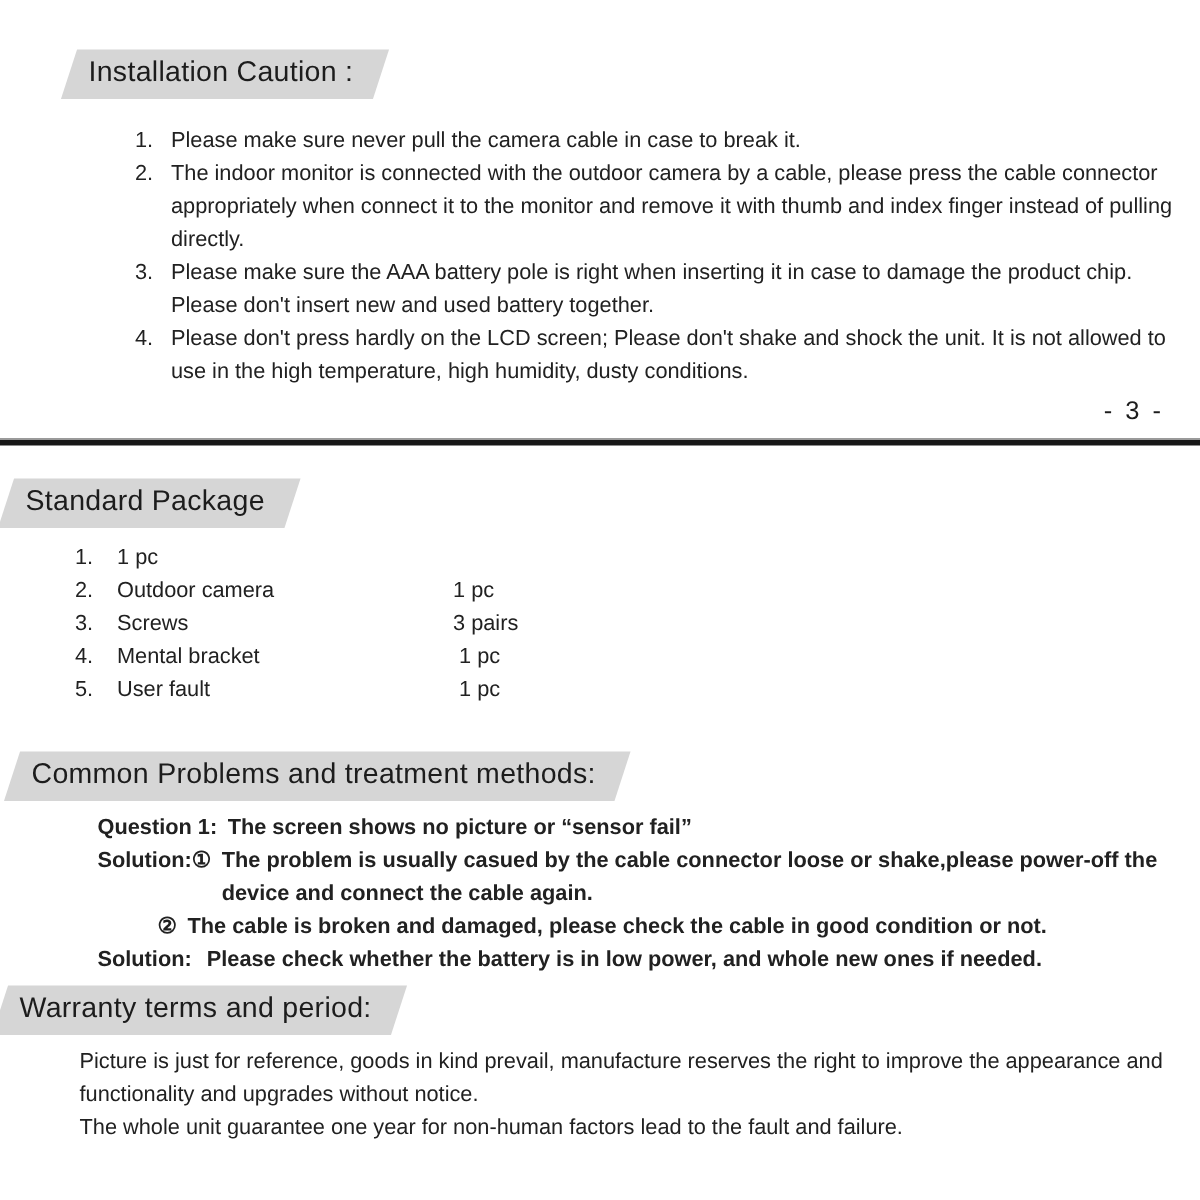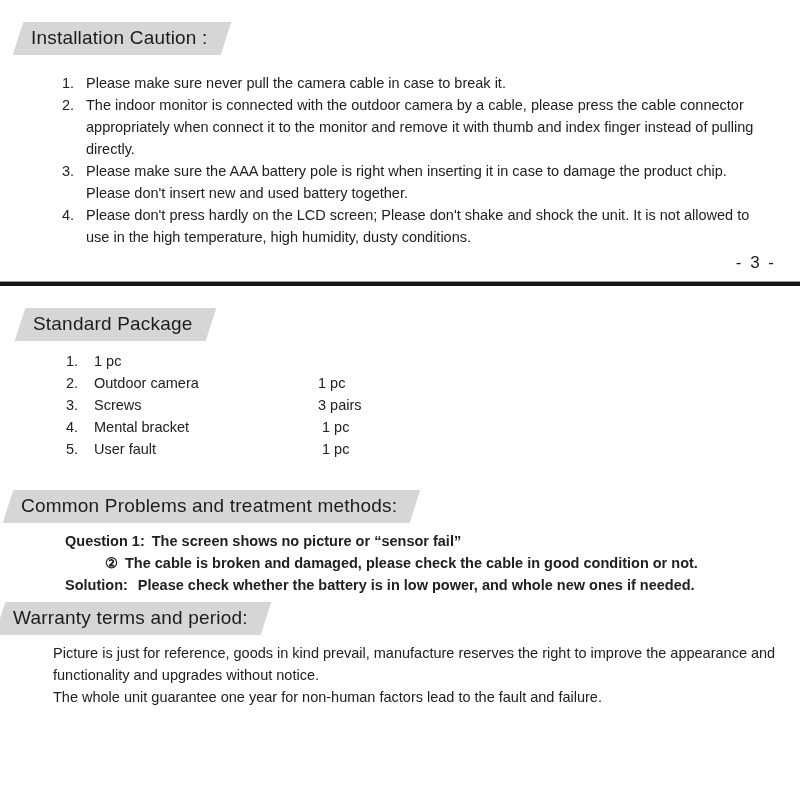--- a/index.html
+++ b/index.html
@@ -77,22 +77,22 @@
   .qa-block { margin: 7px 0 0 65px; width: 730px; font-weight: bold; }
   .qa-line { display: flex; }
   .qa-label { flex: none; white-space: pre; margin-right: 7px; }
   .qa-label.wide-gap { margin-right: 10px; }
   .qa-label.circ-indent { margin-left: 40px; }
   .qa-text { flex: 1; }
 
   
   .warranty-block { margin: 7px 0 0 63px; width: 735px; }
 
-  .sec-install { padding-top: 22px; padding-left: 18px; }
-  .sec-package { margin-top: 22px; padding-left: 20px; }
+  .sec-install { padding-top: 33px; padding-left: 18px; margin-left: 28px; }
+  .sec-package { margin-top: 22px; padding-left: 4px; }
   .sec-problems { margin-top: 30px; padding-left: 8px; }
   .sec-warranty { margin-top: 6px; padding-left: 0; }
   .reset-indent { padding-left: 0; margin-left: 0; }
 </style>
 </head>
 <body>
 
 <div class="page">
 
   <div class="sec-install">
@@ -157,20 +157,24 @@
   <div class="sec-problems">
     <div class="banner">
       <span>Common Problems and treatment methods:</span>
     </div>
     <div class="qa-block bodytext reset-indent" style="margin-left:57px;">
       <div class="qa-line">
         <span class="qa-label">Question 1:</span>
         <span class="qa-text">The screen shows no picture or “sensor fail”</span>
       </div>
       <div class="qa-line">
+        <span class="qa-label">Solution:①</span>
+        <span class="qa-text">The problem is usually casued by the cable connector loose or shake,please power-off the device and connect the cable again.</span>
+      </div>
+      <div class="qa-line">
         <span class="qa-label circ-indent">②</span>
         <span class="qa-text">The cable is broken and damaged, please check the cable in good condition or not.</span>
       </div>
       <div class="qa-line">
         <span class="qa-label wide-gap">Solution:</span>
         <span class="qa-text">Please check whether the battery is in low power, and whole new ones if needed.</span>
       </div>
     </div>
   </div>
 

